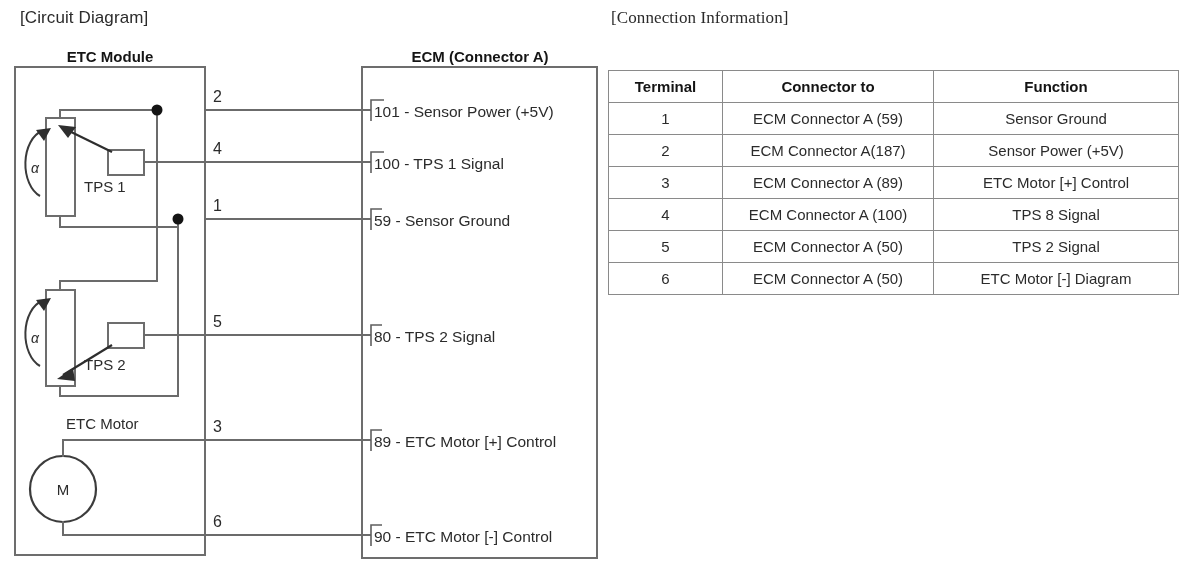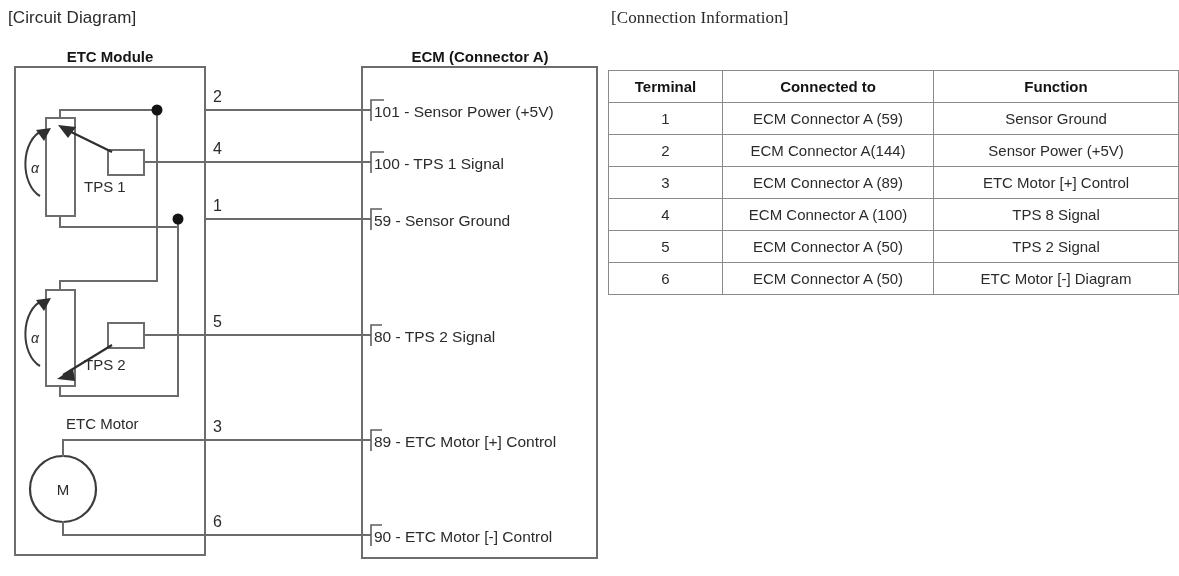--- a/index.html
+++ b/index.html
@@ -19,21 +19,21 @@
 
   
   .section-title {
     position: absolute;
     font-size: 17px;
     font-weight: 400;
     color: #2b2b2b;
     white-space: nowrap;
     letter-spacing: 0.1px;
   }
-  #circuit-title { left: 8px;  top: 8px; }
+  #circuit-title { left: 20px;  top: 8px; }
   #table-title   { left: 611px; top: 8px; font-family: Liberation Serif, serif; }
 
   
   #circuit-svg {
     position: absolute;
     left: 0;
     top: 0;
   }
   .box-stroke {
     fill: none;
@@ -229,33 +229,33 @@
   <text class="pin-text" x="374" y="447">89 - ETC Motor [+] Control</text>
 
   <polyline class="pin-bracket" points="382,525 371,525 371,546"></polyline>
   <text class="pin-text" x="374" y="542">90 - ETC Motor [-] Control</text>
 </svg>
 
 <table id="conn-table">
   <thead>
     <tr>
       <th class="col-terminal">Terminal</th>
-      <th class="col-connected">Connected to</th>
+      <th class="col-connected">Connector to</th>
       <th class="col-function">Function</th>
     </tr>
   </thead>
   <tbody>
     <tr>
       <td>1</td>
       <td>ECM Connector A (59)</td>
       <td>Sensor Ground</td>
     </tr>
     <tr>
       <td>2</td>
-      <td>ECM Connector A(144)</td>
+      <td>ECM Connector A(187)</td>
       <td>Sensor Power (+5V)</td>
     </tr>
     <tr>
       <td>3</td>
       <td>ECM Connector A (89)</td>
       <td>ETC Motor [+] Control</td>
     </tr>
     <tr>
       <td>4</td>
       <td>ECM Connector A (100)</td>

